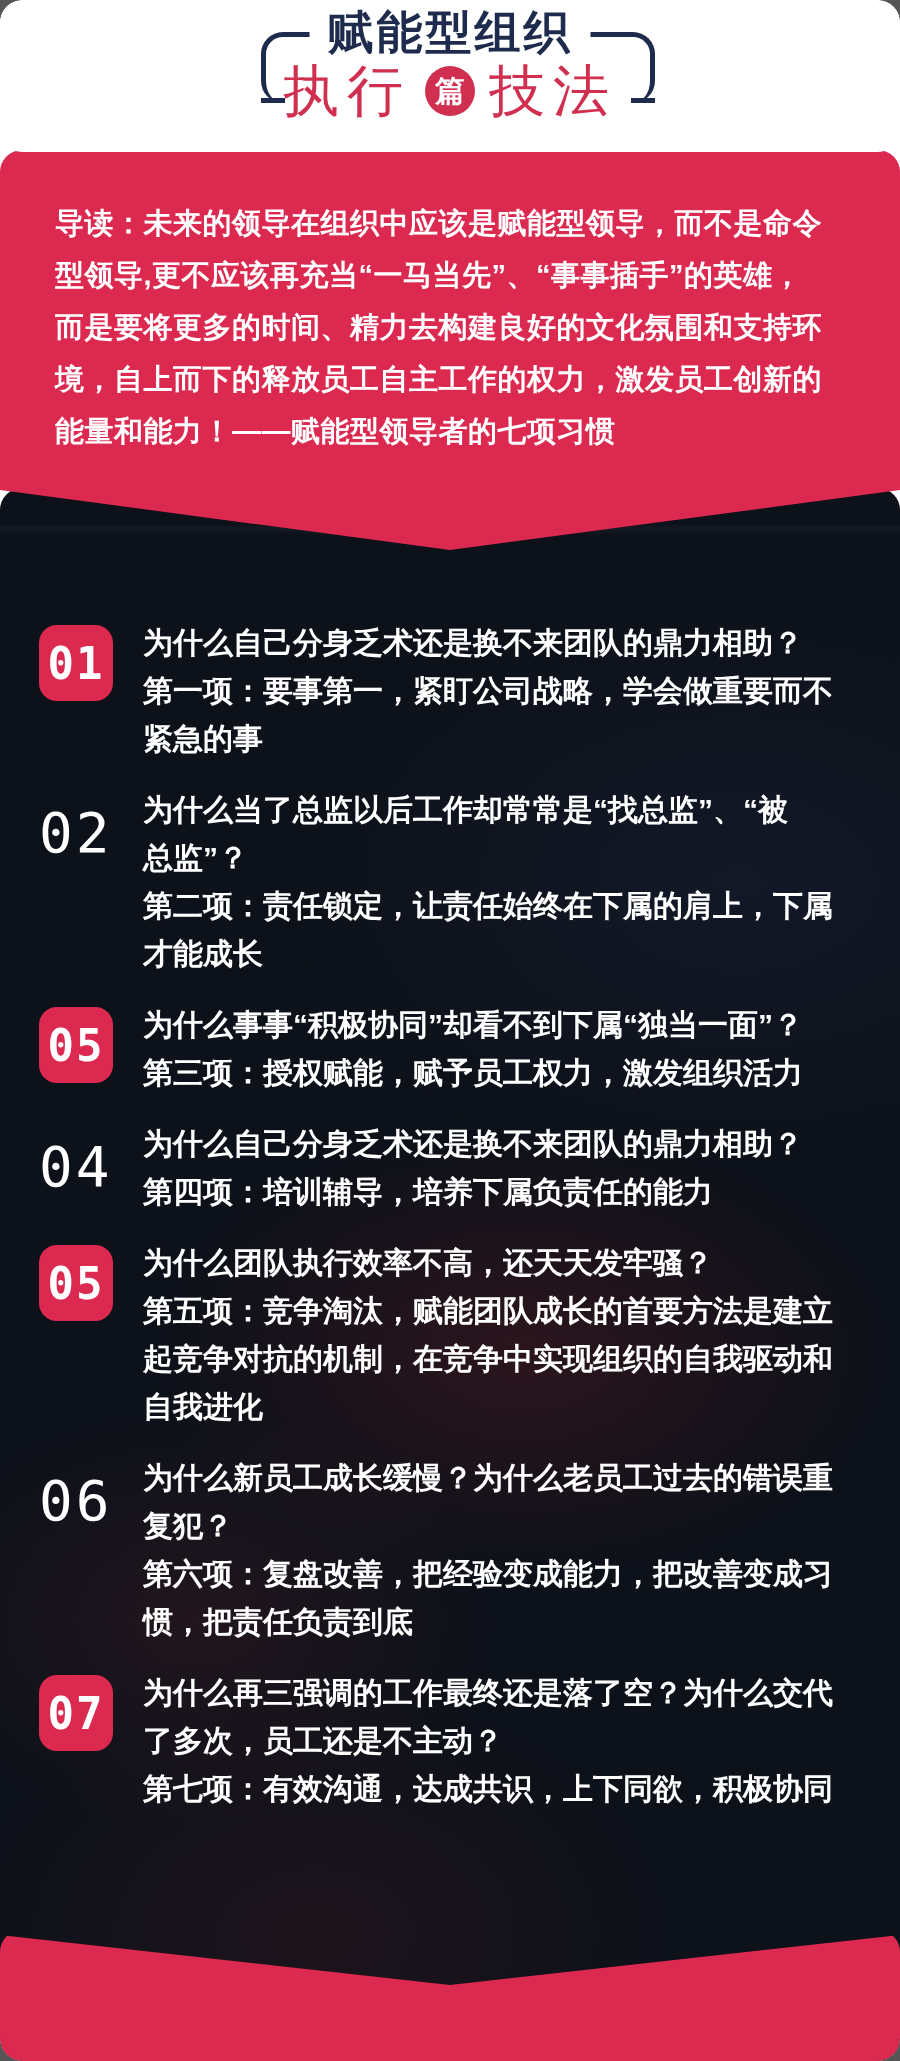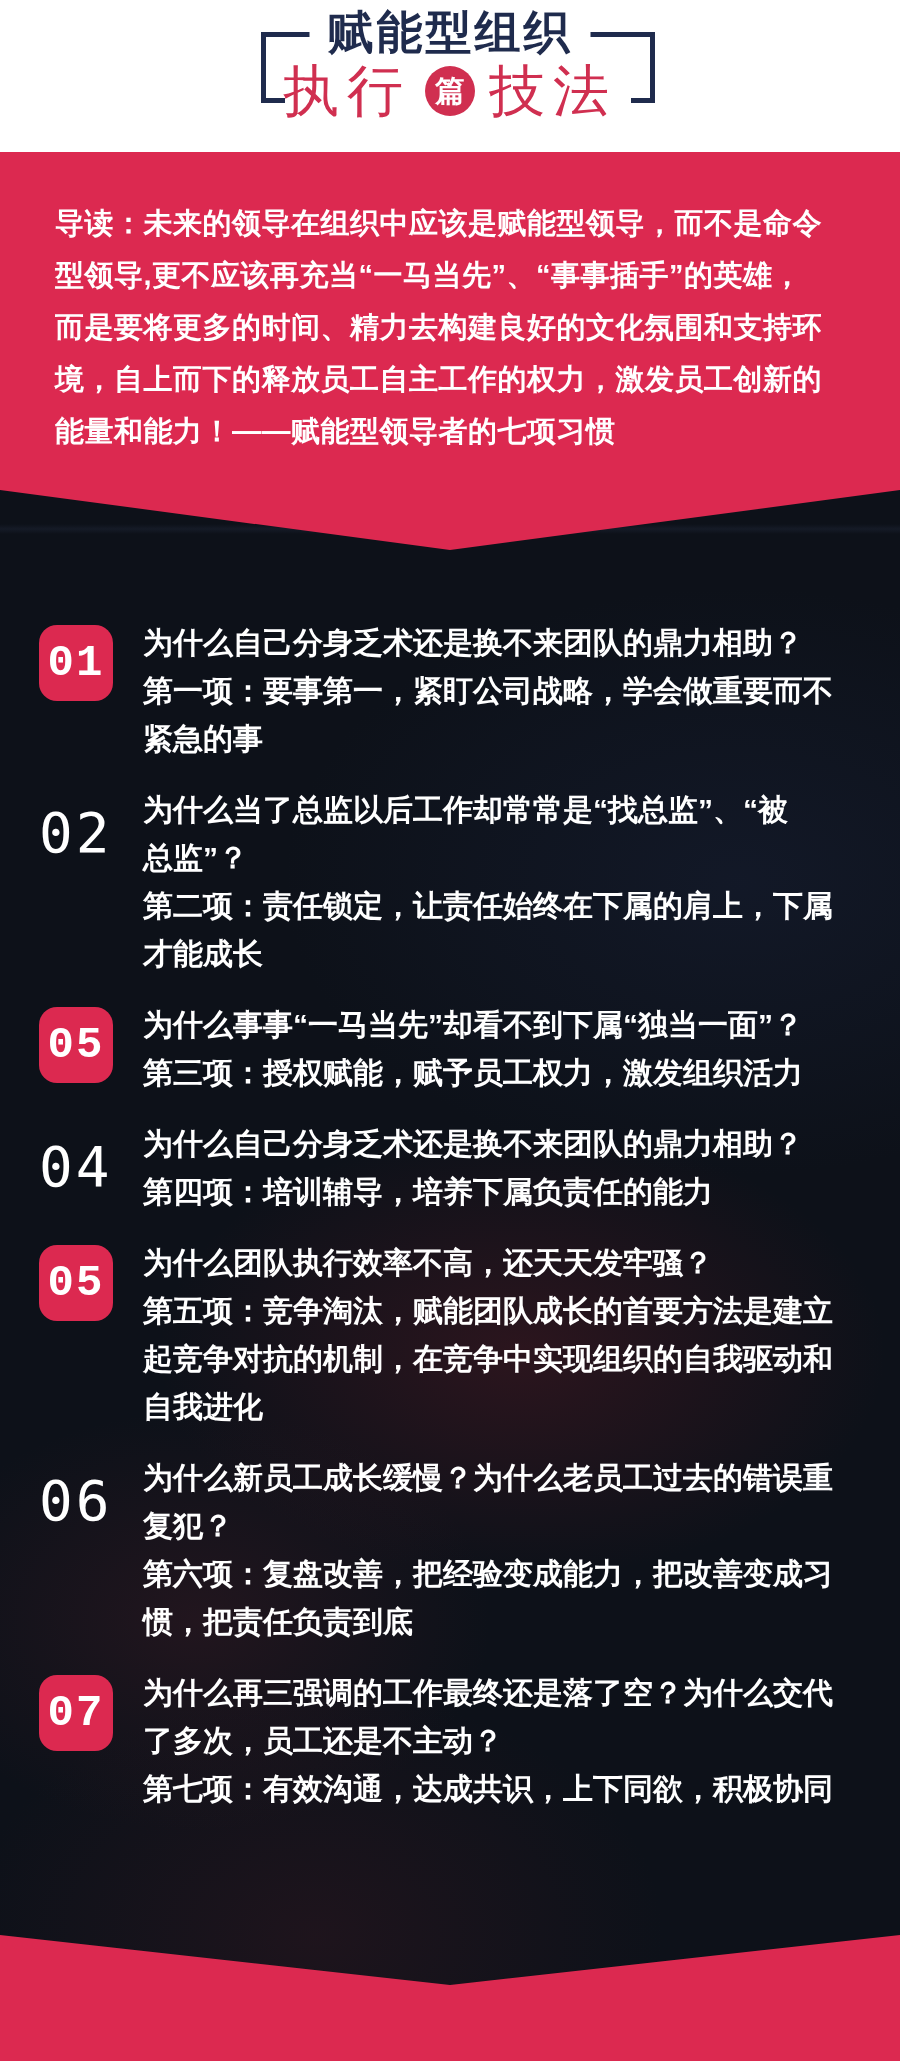--- a/index.html
+++ b/index.html
@@ -2,21 +2,21 @@
 <html><head>
 <meta charset="utf-8">
 <style>
   :root{
     --red:#dc2950;
     --red-deep:#d02f50;
     --navy:#1f2b4d;
     --dark:#0d1119;
     --white:#ffffff;
   }
-  *{margin:0;padding:0;box-sizing:border-box;}
+  *{margin:0;padding:0;box-sizing:border-box;border-radius:22px;}
   body{background:#555;font-family:"Liberation Sans","DejaVu Sans",sans-serif;}
   .page{
     position:relative;width:900px;height:2061px;margin:0 auto;
     background:var(--white);overflow:hidden;
   }
 
   
   .header{position:absolute;top:0;left:0;width:900px;height:152px;background:var(--white);z-index:3;}
   .frame{
     position:absolute;left:261px;top:32px;width:394px;height:71px;
@@ -72,21 +72,21 @@
   }
 
   
   .list{position:absolute;top:490px;left:0;width:900px;padding:129px 38px 0 39px;z-index:3;}
   .item{display:flex;margin-bottom:23px;}
   .num-col{width:104px;flex:none;}
   .num{color:#fff;font-family:"DejaVu Sans Mono","Liberation Mono",monospace;}
   .num.badge{
     width:74px;height:76px;margin-top:6px;background:var(--red);border-radius:18px;
     display:flex;align-items:center;justify-content:center;
-    font-size:44px;font-weight:bold;letter-spacing:2px;font-family:Liberation Mono, monospace;
+    font-size:44px;font-weight:bold;letter-spacing:2px;
   }
   .num.plain{
     font-size:56px;line-height:74px;margin-top:10px;letter-spacing:3px;font-weight:normal;
   }
   .text-col{width:719px;color:#fff;font-size:30px;line-height:48px;font-weight:bold;}
   .q,.a{white-space:pre-line;}
   .a{}
 
   
   .footer{
@@ -144,21 +144,21 @@
         <div class="a">第二项：责任锁定，让责任始终在下属的肩上，下属
 才能成长</div>
       </div>
     </div>
 
     <div class="item">
       <div class="num-col">
         <div class="num badge">05</div>
       </div>
       <div class="text-col">
-        <div class="q">为什么事事“一马当先”却看不到下属“独当一面”？</div>
+        <div class="q">为什么事事“积极协同”却看不到下属“独当一面”？</div>
         <div class="a">第三项：授权赋能，赋予员工权力，激发组织活力</div>
       </div>
     </div>
 
     <div class="item">
       <div class="num-col">
         <div class="num plain">04</div>
       </div>
       <div class="text-col">
         <div class="q">为什么自己分身乏术还是换不来团队的鼎力相助？</div>

